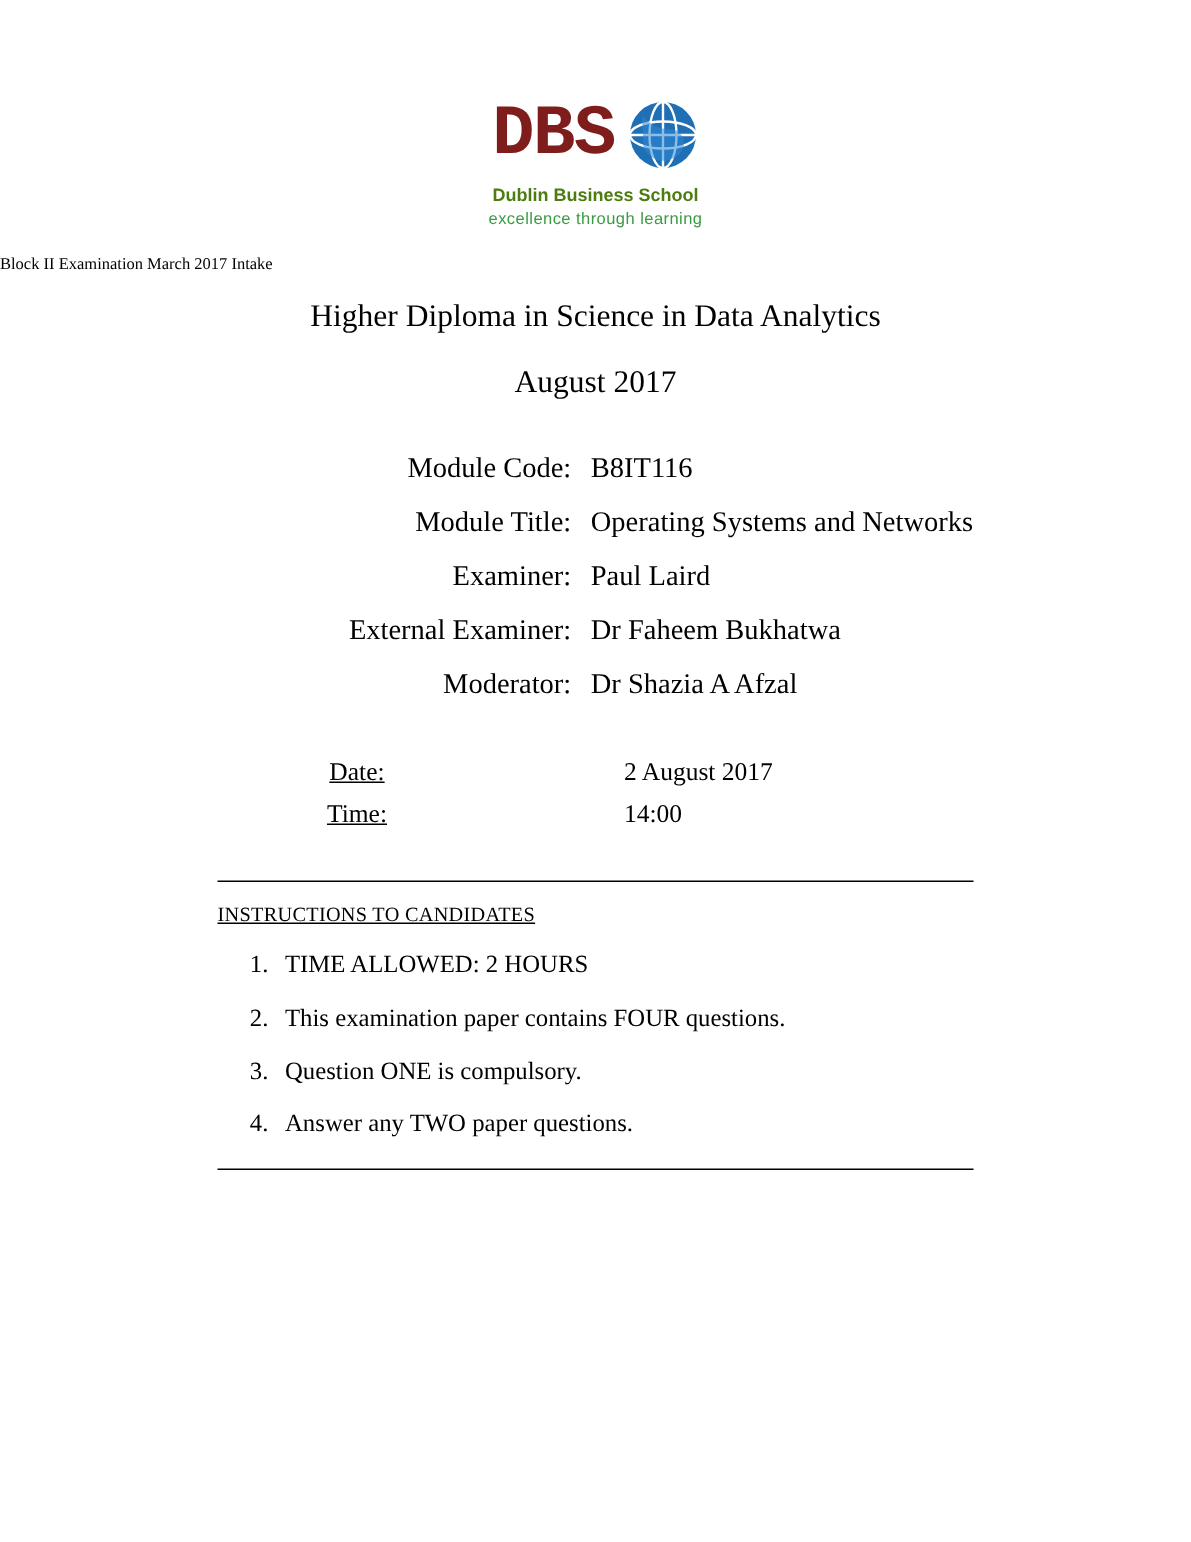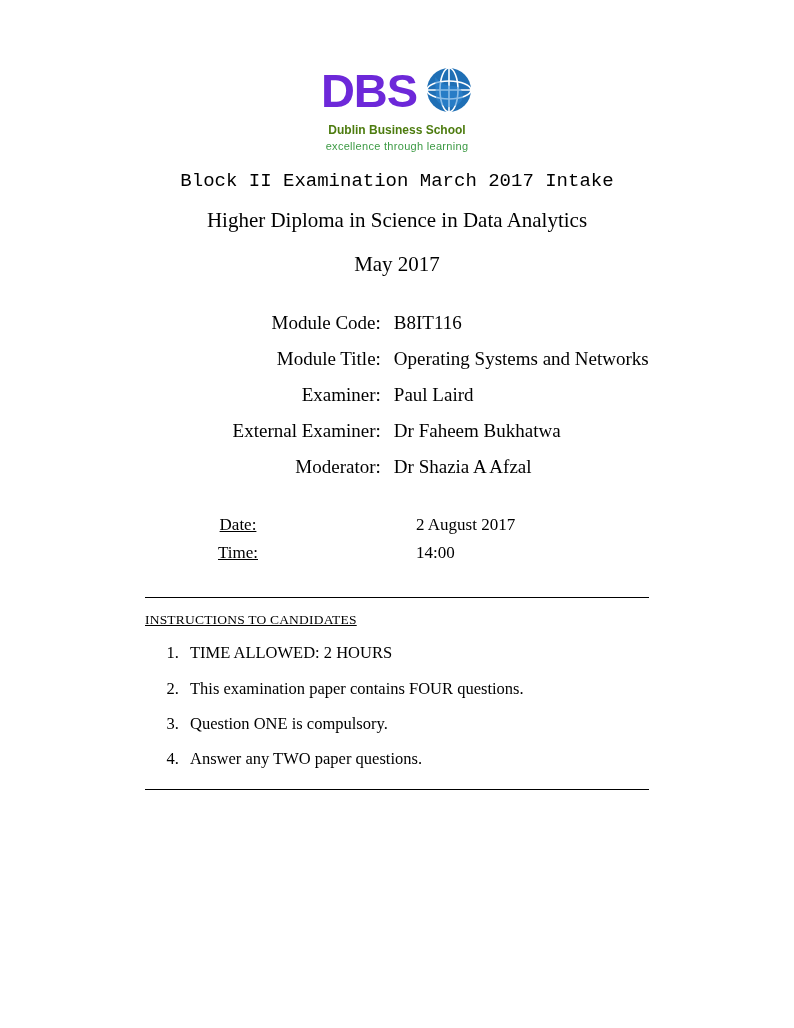--- a/index.html
+++ b/index.html
@@ -35,25 +35,25 @@
     position: relative;
     text-align: center;
   }
   .logo-top {
     display: flex;
     align-items: center;
     justify-content: center;
     height: 56px;
   }
   .logo-dbs {
-    font-family: Liberation Sans, sans-serif;
+    font-family: Liberation Mono, monospace;
     font-weight: bold;
     font-size: 47px;
     letter-spacing: -1px;
-    color: #6d28d9;
+    color: #7f1d1d;
     line-height: 47px;
   }
   .logo-globe {
     width: 48px;
     height: 48px;
     margin-left: 8px;
     position: relative;
   }
   .logo-globe svg { display: block; }
   .logo-name {
@@ -67,24 +67,23 @@
   .logo-tagline {
     font-family: Liberation Sans, sans-serif;
     font-size: 11px;
     color: #3c9a44;
     margin-top: 3px;
     letter-spacing: 0.3px;
   }
 
   
   .line-intake {
-    text-align: center;
-    font-size: 19px;
+    text-align: left;
+    font-size: 11px;
     margin-top: 18px;
-    font-family: Liberation Mono, monospace;
   }
   .line-programme {
     text-align: center;
     font-size: 21px;
     margin-top: 16px;
   }
   .line-month {
     text-align: center;
     font-size: 21px;
     margin-top: 19px;
@@ -191,21 +190,21 @@
           </svg>
         </div>
       </div>
       <div class="logo-name">Dublin Business School</div>
       <div class="logo-tagline">excellence through learning</div>
     </div>
   </div>
 
   <div class="line-intake">Block II Examination March 2017 Intake</div>
   <div class="line-programme">Higher Diploma in Science in Data Analytics</div>
-  <div class="line-month">May 2017</div>
+  <div class="line-month">August 2017</div>
 
   <table class="details">
     <tbody>
       <tr>
         <td class="label">Module Code:</td>
         <td class="value">B8IT116</td>
       </tr>
       <tr>
         <td class="label">Module Title:</td>
         <td class="value justified">Operating Systems and Networks</td>

